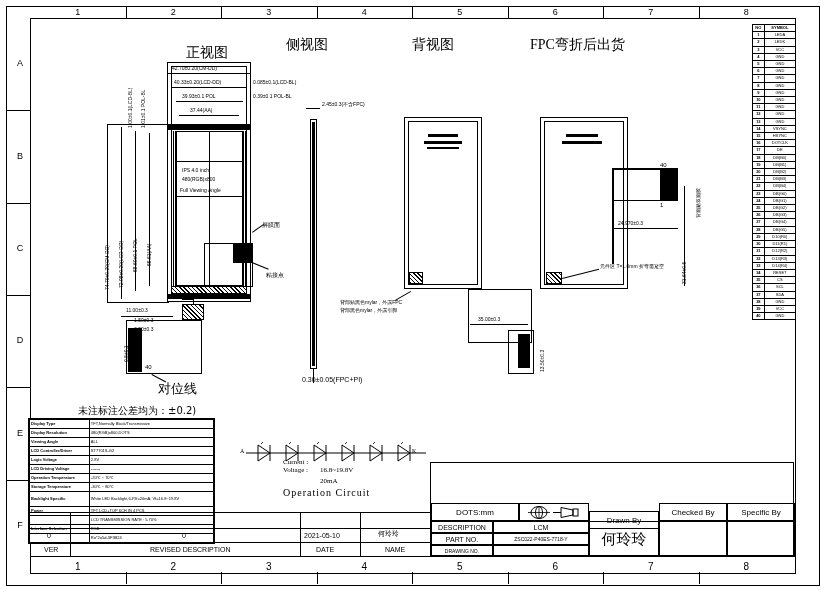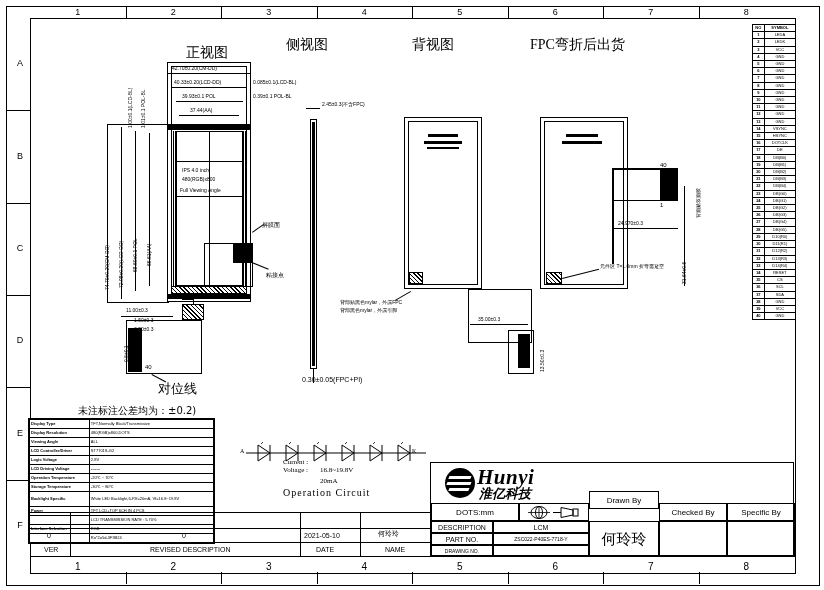--- a/index.html
+++ b/index.html
@@ -559,43 +559,34 @@
     <div class="txt7" style="left:385px;top:546px;">NAME</div>
 
     <div class="txt7" style="left:47px;top:532px;">0</div>
     <div class="txt7" style="left:182px;top:532px;">0</div>
     <div class="txt7" style="left:304px;top:532px;">2021-05-10</div>
     <div class="txt7" style="left:378px;top:531px;font-family:'DejaVu Sans',sans-serif;">何玲玲</div>
   </div>
 
   <div id="title-block">
 
-    <div id="logo-row">
-      <div class="logo-oval">
-        <div class="logo-streak" style="left:4px;top:8px;width:22px;transform:skewX(-22deg);"></div>
-        <div class="logo-streak" style="left:2px;top:14px;width:24px;transform:skewX(-22deg);"></div>
-        <div class="logo-streak" style="left:4px;top:20px;width:20px;transform:skewX(-22deg);"></div>
-      </div>
-      <div class="brand-en">Hunyi</div>
-      <div class="brand-cn">淮亿科技</div>
-    </div>
 
     <div class="tb-cell" style="left:0;top:40px;width:88px;height:18px;">DOTS:mm</div>
     <div class="tb-cell" style="left:88px;top:40px;width:70px;height:18px;">
       <svg width="52" height="13" viewBox="0 0 52 13">
         <ellipse cx="11" cy="6.5" rx="8" ry="6" fill="none" stroke="#000" stroke-width="1"></ellipse>
         <ellipse cx="11" cy="6.5" rx="3.5" ry="6" fill="none" stroke="#000" stroke-width="1"></ellipse>
         <line x1="0" y1="6.5" x2="22" y2="6.5" stroke="#000" stroke-width="0.8"></line>
         <line x1="11" y1="0" x2="11" y2="13" stroke="#000" stroke-width="0.8"></line>
         <line x1="25" y1="6.5" x2="33" y2="6.5" stroke="#000" stroke-width="1"></line>
         <polygon points="33,1.5 45,4 45,9 33,11.5" fill="none" stroke="#000" stroke-width="1"></polygon>
         <rect x="45" y="3" width="5" height="7" fill="none" stroke="#000" stroke-width="1"></rect>
       </svg>
     </div>
-    <div class="tb-cell" style="left:158px;top:28px;width:70px;height:18px;">Drawn By</div>
+    <div class="tb-cell" style="left:158px;top:48px;width:70px;height:18px;">Drawn By</div>
     <div class="tb-cell" style="left:228px;top:40px;width:68px;height:18px;">Checked By</div>
     <div class="tb-cell" style="left:296px;top:40px;width:68px;height:18px;">Specific By</div>
 
     <div class="tb-cell" style="left:0;top:58px;width:62px;height:12px;font-size:7px;">DESCRIPTION</div>
     <div class="tb-cell" style="left:62px;top:58px;width:96px;height:12px;font-size:7px;">LCM</div>
 
     <div class="tb-cell" style="left:0;top:70px;width:62px;height:12px;font-size:7px;">PART NO.</div>
     <div class="tb-cell" style="left:62px;top:70px;width:96px;height:12px;font-size:5px;">ZSC022-P40ES-7718-Y</div>
 
     <div class="tb-cell" style="left:0;top:82px;width:62px;height:12px;font-size:5px;">DRAWING NO.</div>

